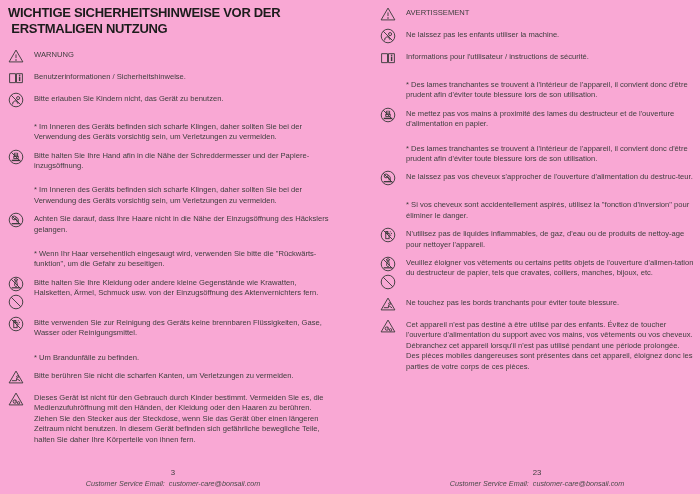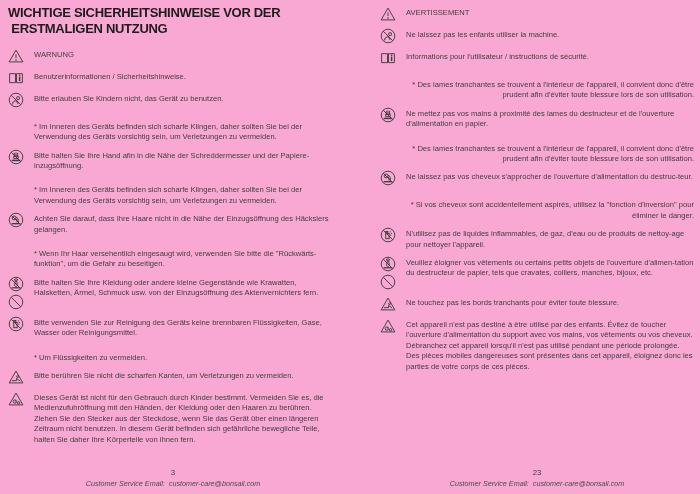--- a/index.html
+++ b/index.html
@@ -31,21 +31,21 @@
     font-size:7.6px;line-height:10.4px;color:#3e3e3e;
     flex:1;padding-top:2px;
   }
   .col-de .txt{max-width:300px;}
   .col-fr .txt{max-width:288px;}
   .sub{
     font-size:7.6px;line-height:10.4px;color:#3e3e3e;
     margin:14px 0 5px 26px;
   }
   .col-de .sub{max-width:300px;}
-  .col-fr .sub{max-width:288px;text-align:right;}
+  .col-fr .sub{max-width:288px;}
   .footer{
     position:absolute;left:0;right:0;bottom:6px;
     text-align:center;
   }
   .pagenum{font-size:7.8px;color:#3e3e3e;margin-bottom:2px;}
   .email{font-size:7.2px;font-style:italic;color:#4a4a4a;white-space:pre;}
   svg .st{stroke:#3a3a3a;stroke-width:1.15;fill:none;}
   svg .fl{fill:#3a3a3a;stroke:none;}
 </style>
 </head>
@@ -190,21 +190,21 @@
     </div>
 
     <div class="row">
       <span class="icn">
           <svg class="icon">
             <use href="#i-spray"></use>
           </svg>
         </span>
       <div class="txt">Bitte verwenden Sie zur Reinigung des Geräts keine brennbaren Flüssigkeiten, Gase, Wasser oder Reinigungsmittel.</div>
     </div>
-    <div class="sub">* Um Flüssigkeiten zu vermeiden.</div>
+    <div class="sub">* Um Brandunfälle zu befinden.</div>
 
     <div class="row">
       <span class="icn">
           <svg class="icon">
             <use href="#i-sharp"></use>
           </svg>
         </span>
       <div class="txt">Bitte berühren Sie nicht die scharfen Kanten, um Verletzungen zu vermeiden.</div>
     </div>
 

